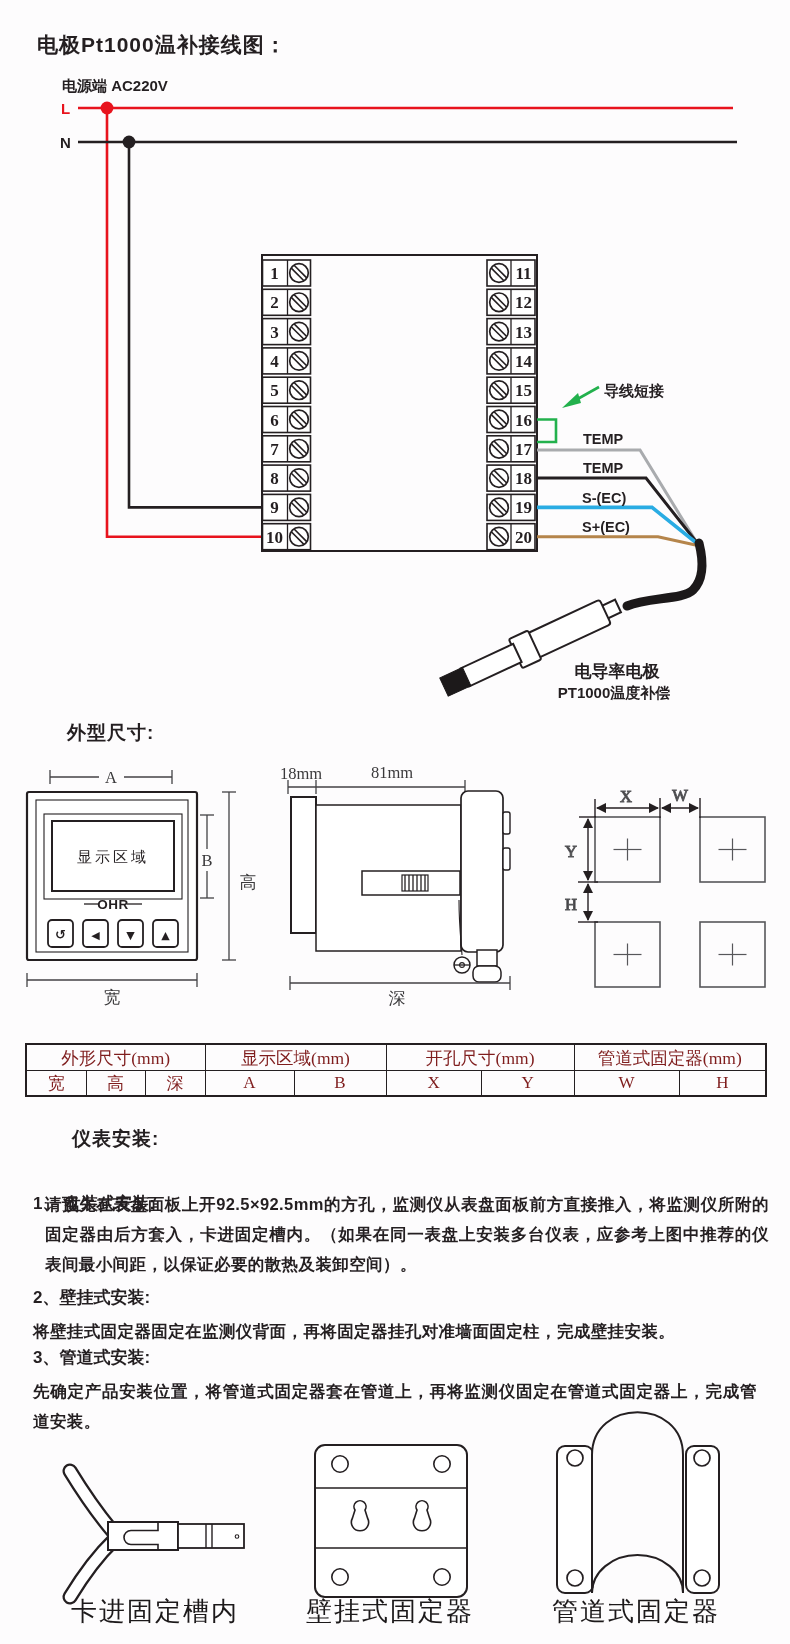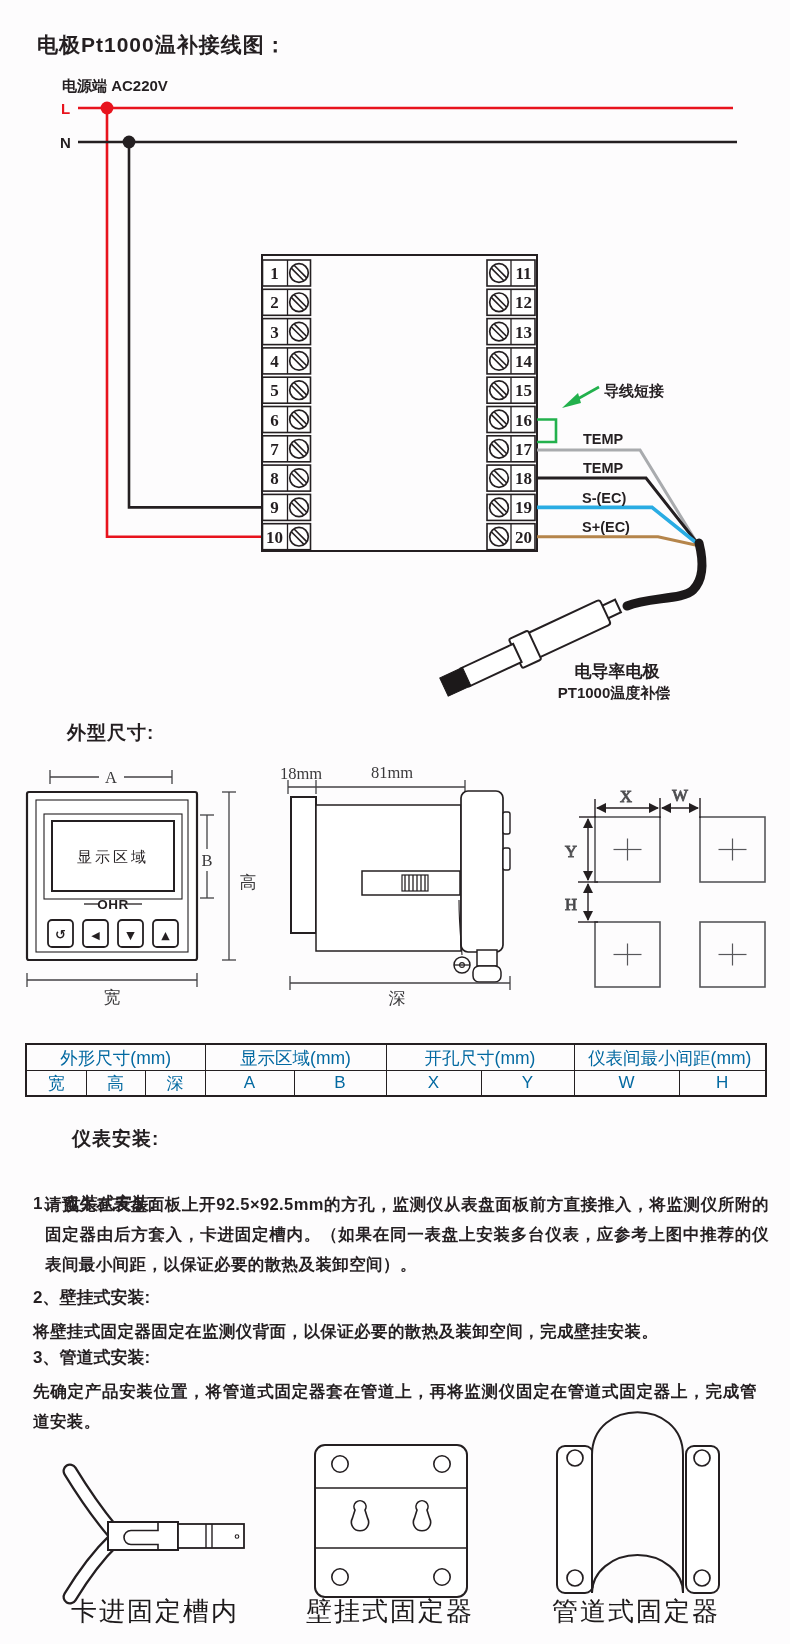--- a/index.html
+++ b/index.html
@@ -16,21 +16,21 @@
   .wl{font:bold 14.5px "Liberation Sans",sans-serif;fill:#241f21;}
   .cjk-b{font:bold 15px "Liberation Sans",sans-serif;fill:#241f21;}
   .dimt{font:16.5px "Liberation Serif",serif;fill:#3a393b;text-anchor:middle;}
   .cell{stroke:#241f21;fill:#fff;stroke-width:1.6;}
   .ln{stroke:#241f21;stroke-width:1.3;}
   .dln{stroke:#434245;stroke-width:1.3;fill:none;}
   .oln{stroke:#241f21;fill:#fff;stroke-width:2;}
   .tln{stroke:#241f21;fill:none;stroke-width:1.6;}
   
   table.spec{position:absolute;left:25px;top:1043px;width:740px;border-collapse:collapse;
-             font-family:Liberation Sans, sans-serif;color:#0369a1;table-layout:fixed;}
+             font-family:Liberation Serif, serif;color:#7f1d1d;table-layout:fixed;}
   table.spec th,table.spec td{border:1.3px solid #241f21;text-align:center;padding:0;font-weight:normal;}
   table.spec{border:2px solid #241f21;}
   table.spec tr.g th{height:25px;font-size:17.5px;}
   table.spec tr.c th{height:24px;font-size:17px;}
   table.spec tr.v td{height:25px;font-size:16.5px;}
   .fixlabel{position:absolute;top:1594px;height:32px;font-family:"Liberation Serif",serif;
             font-size:26px;letter-spacing:2px;text-align:center;color:#1c191a;}
 </style>
 </head>
 <body>
@@ -359,21 +359,21 @@
       <col style="width:95px">
         <col style="width:93px">
       <col style="width:105px">
         <col style="width:87px">
     </colgroup>
     <tbody>
         <tr class="g">
       <th colspan="3">外形尺寸(mm)</th>
       <th colspan="2">显示区域(mm)</th>
       <th colspan="2">开孔尺寸(mm)</th>
-      <th colspan="2">仪表间最小间距(mm)</th>
+      <th colspan="2">管道式固定器(mm)</th>
     </tr>
     <tr class="c">
       <th>宽</th>
       <th>高</th>
       <th>深</th>
       <th>A</th>
       <th>B</th>
       <th>X</th>
       <th>Y</th>
       <th>W</th>
@@ -381,21 +381,21 @@
     </tr>
   </tbody>
     </table>
 
   <div class="abs h2" style="left:32px;top:1126px;">仪表安装:</div>
 
   <div class="abs item-title" style="left:33px;top:1160px;margin-top:32px;">1、 盘装式安装:</div>
   <div class="abs para" style="left:29px;top:1189px;width:724px;margin-left:16px;">请预先在表盘面板上开92.5×92.5mm的方孔，监测仪从表盘面板前方直接推入，将监测仪所附的固定器由后方套入，卡进固定槽内。（如果在同一表盘上安装多台仪表，应参考上图中推荐的仪表间最小间距，以保证必要的散热及装卸空间）。</div>
 
   <div class="abs item-title" style="left:33px;top:1286px;">2、壁挂式安装:</div>
-  <div class="abs para" style="left:33px;top:1316px;width:724px;">将壁挂式固定器固定在监测仪背面，以保证必要的散热及装卸空间，完成壁挂安装。</div>
+  <div class="abs para" style="left:33px;top:1316px;width:724px;">将壁挂式固定器固定在监测仪背面，再将固定器挂孔对准墙面固定柱，完成壁挂安装。</div>
 
   <div class="abs item-title" style="left:33px;top:1346px;">3、管道式安装:</div>
   <div class="abs para" style="left:33px;top:1376px;width:724px;">先确定产品安装位置，将管道式固定器套在管道上，再将监测仪固定在管道式固定器上，完成管道安装。</div>
 
   <svg class="layer" style="top:1400px;height:244px;" width="790" height="244" viewBox="0 1400 790 244">
 
     <g>
       <path d="M70,1471 Q92,1507 114,1533" stroke="#241f21" stroke-width="15" fill="none" stroke-linecap="round"></path>
       <path d="M70,1471 Q92,1507 114,1533" stroke="#fff" stroke-width="10.5" fill="none" stroke-linecap="round"></path>
       <path d="M70,1597 Q92,1561 114,1540" stroke="#241f21" stroke-width="15" fill="none" stroke-linecap="round"></path>

